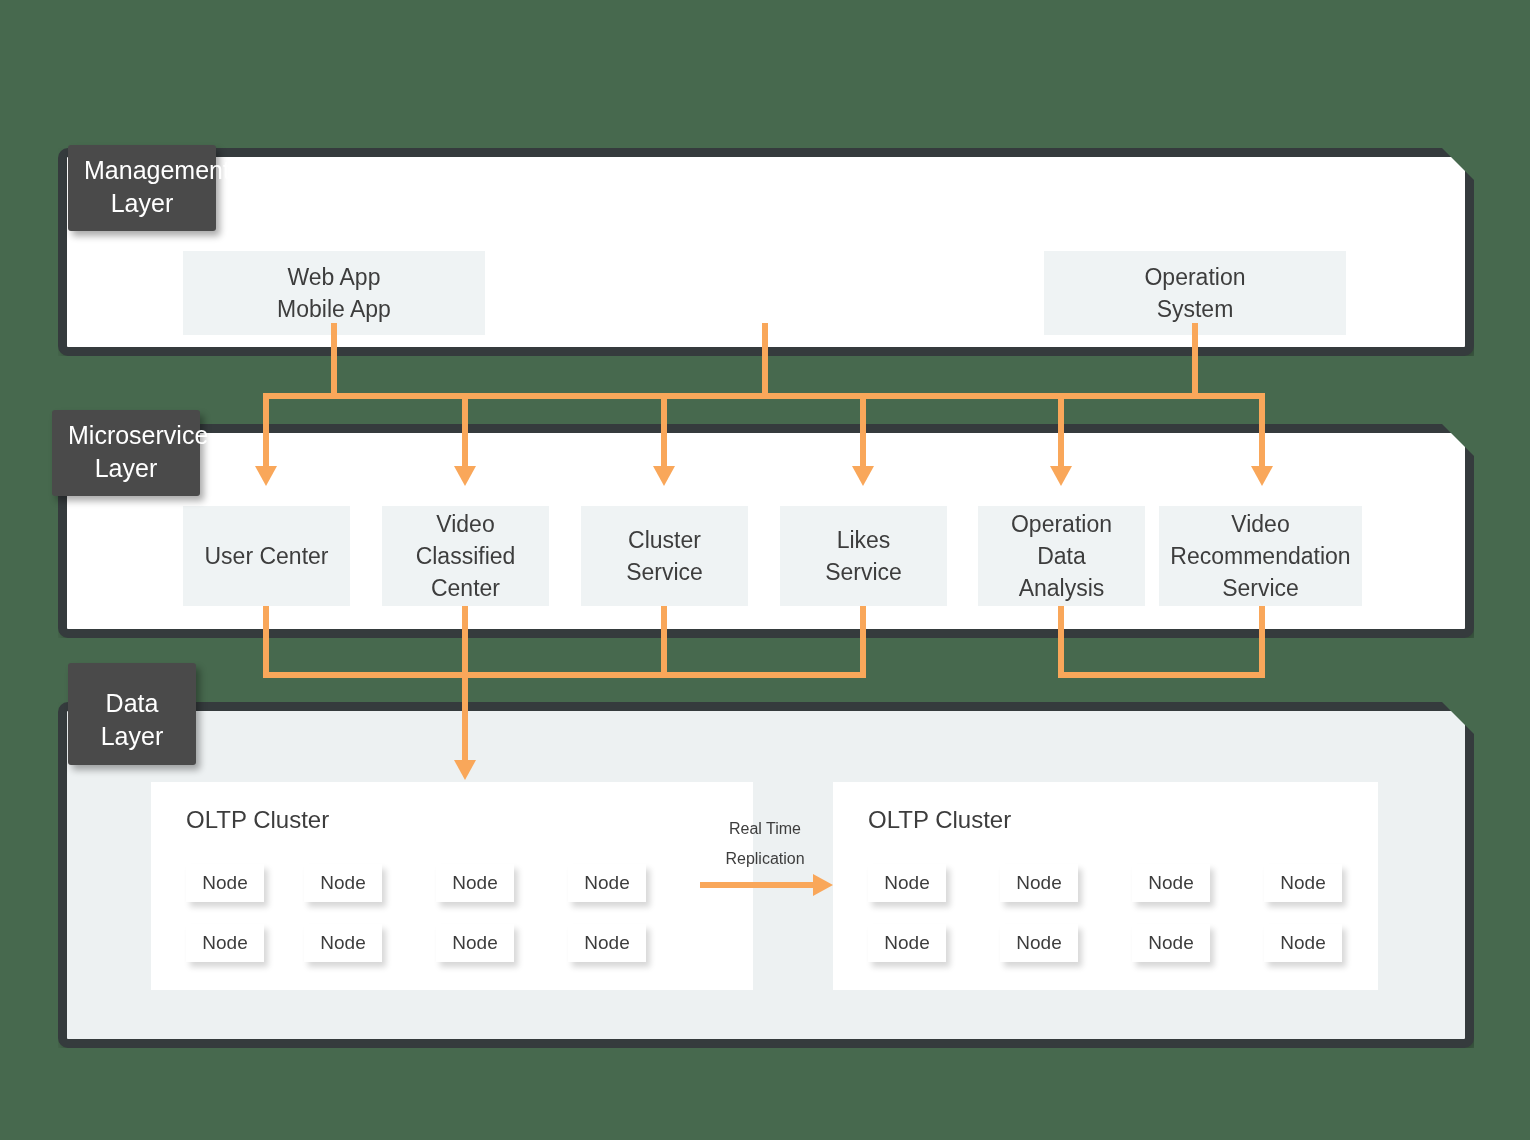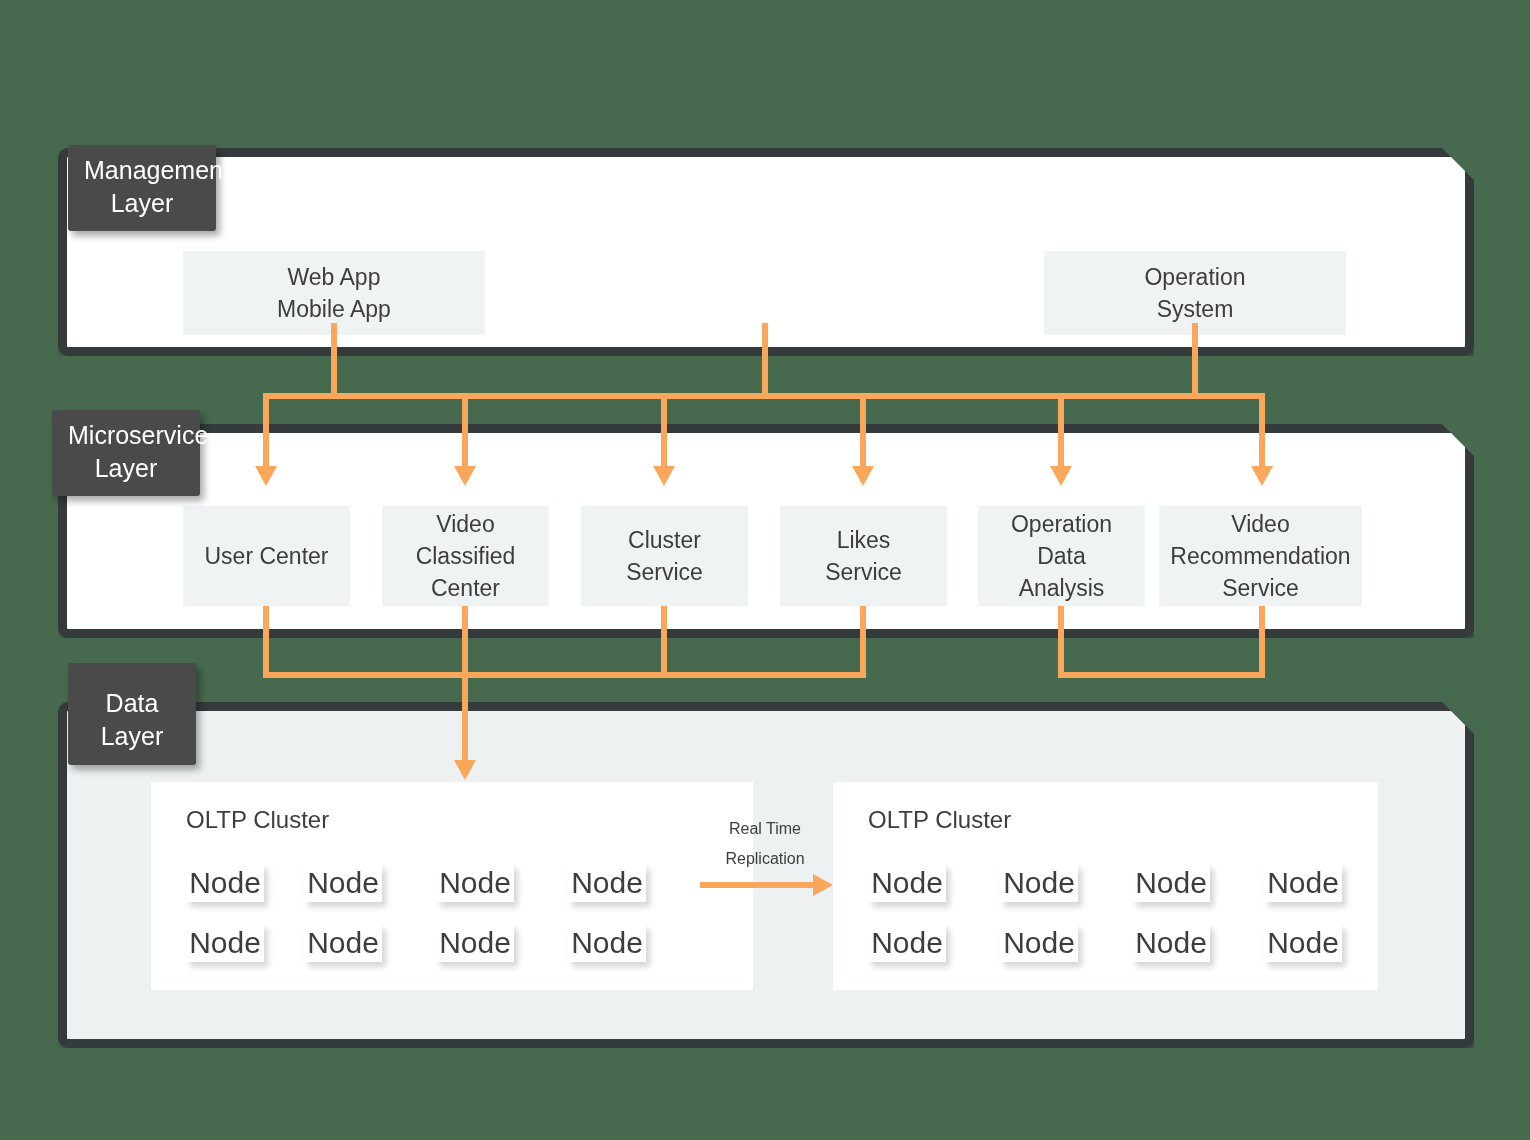--- a/index.html
+++ b/index.html
@@ -112,21 +112,21 @@
     left: 35px;
     top: 24px;
     font-size: 24px;
     color: #3d3d3d;
   }
 
   .node {
     position: absolute;
     background: #ffffff;
     color: #3d3d3d;
-    font-size: 30px;
+    font-size: 19px;
     width: 78px;
     height: 38px;
     display: flex;
     align-items: center;
     justify-content: center;
     box-shadow: 4px 5px 6px rgba(0,0,0,0.16);
     box-sizing: border-box;
   }
 
   

